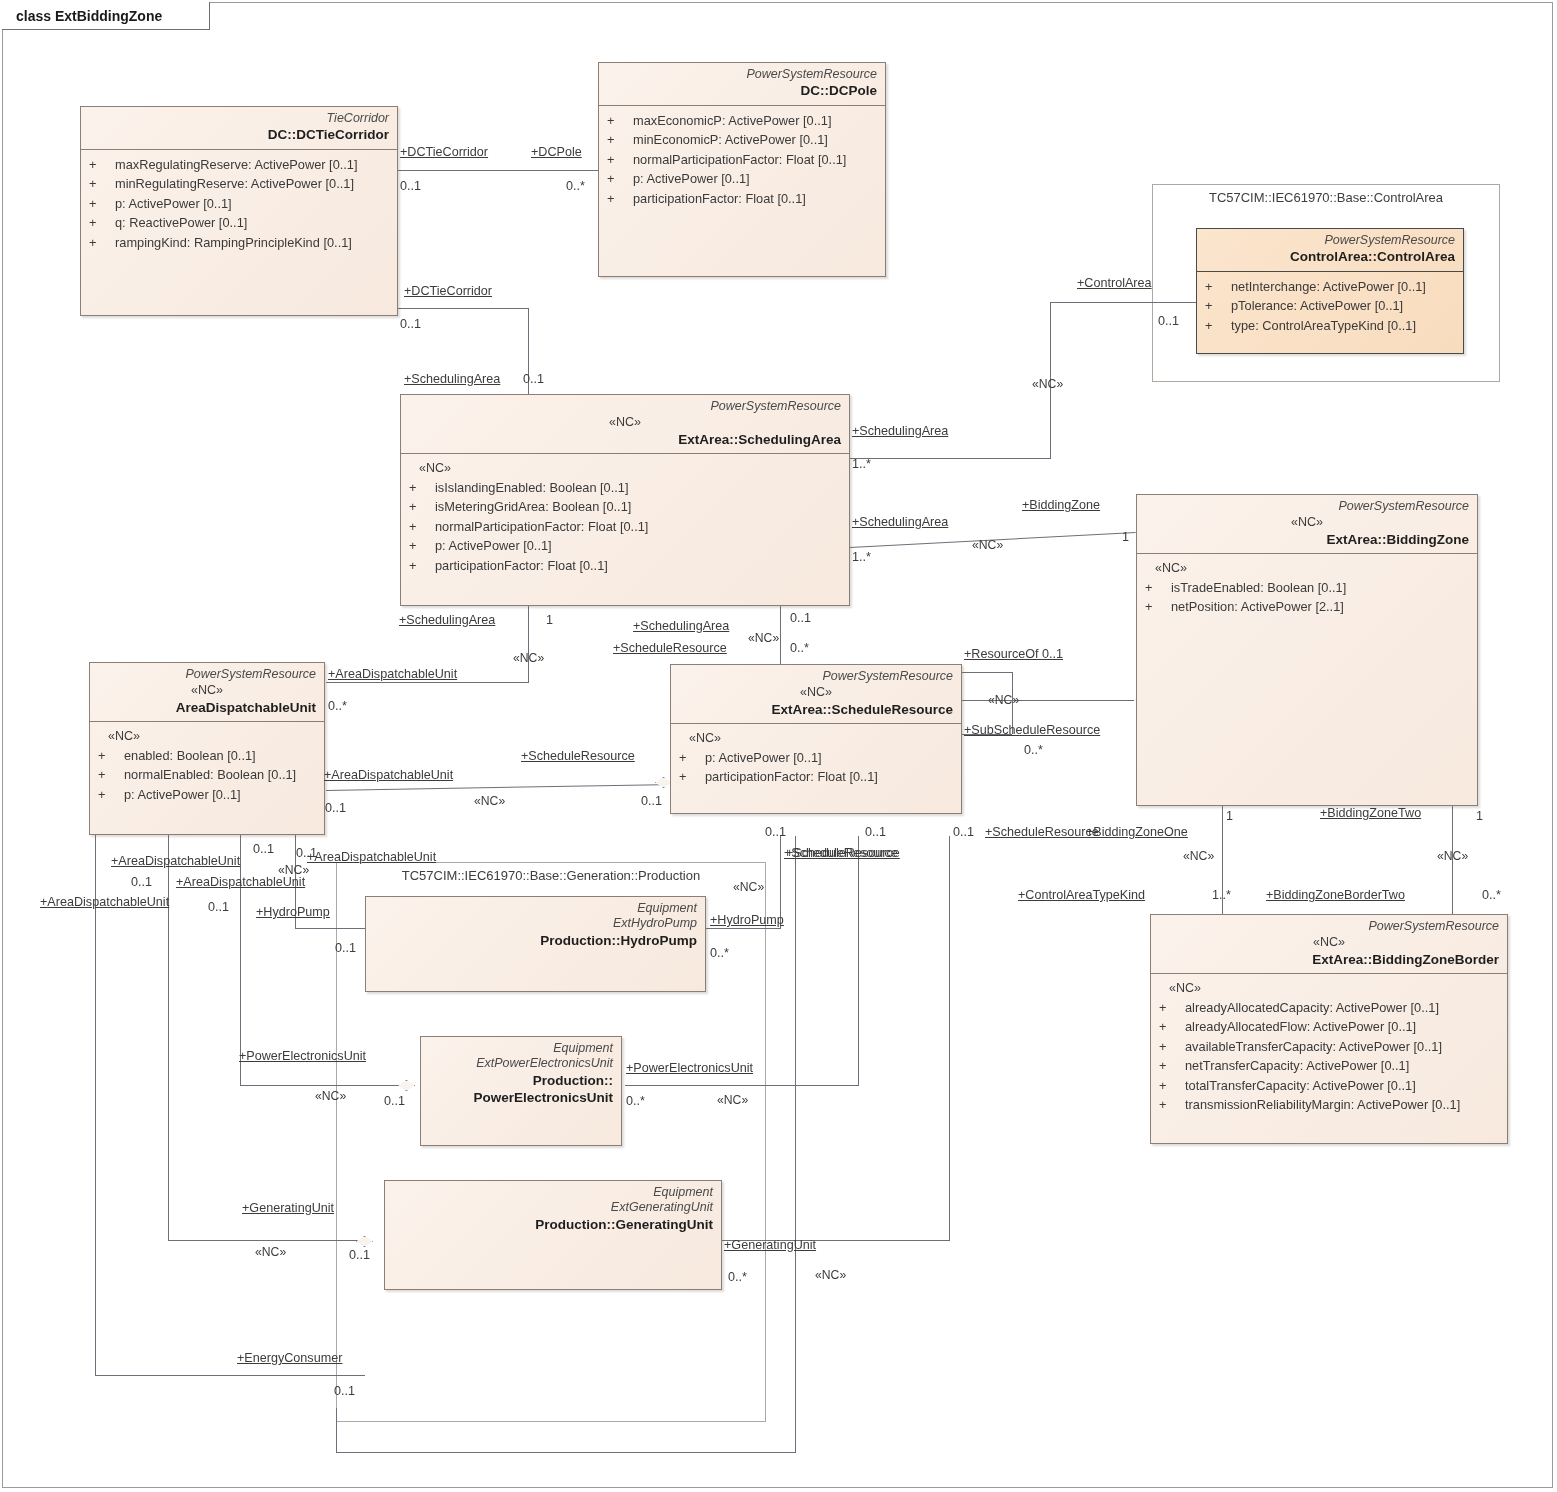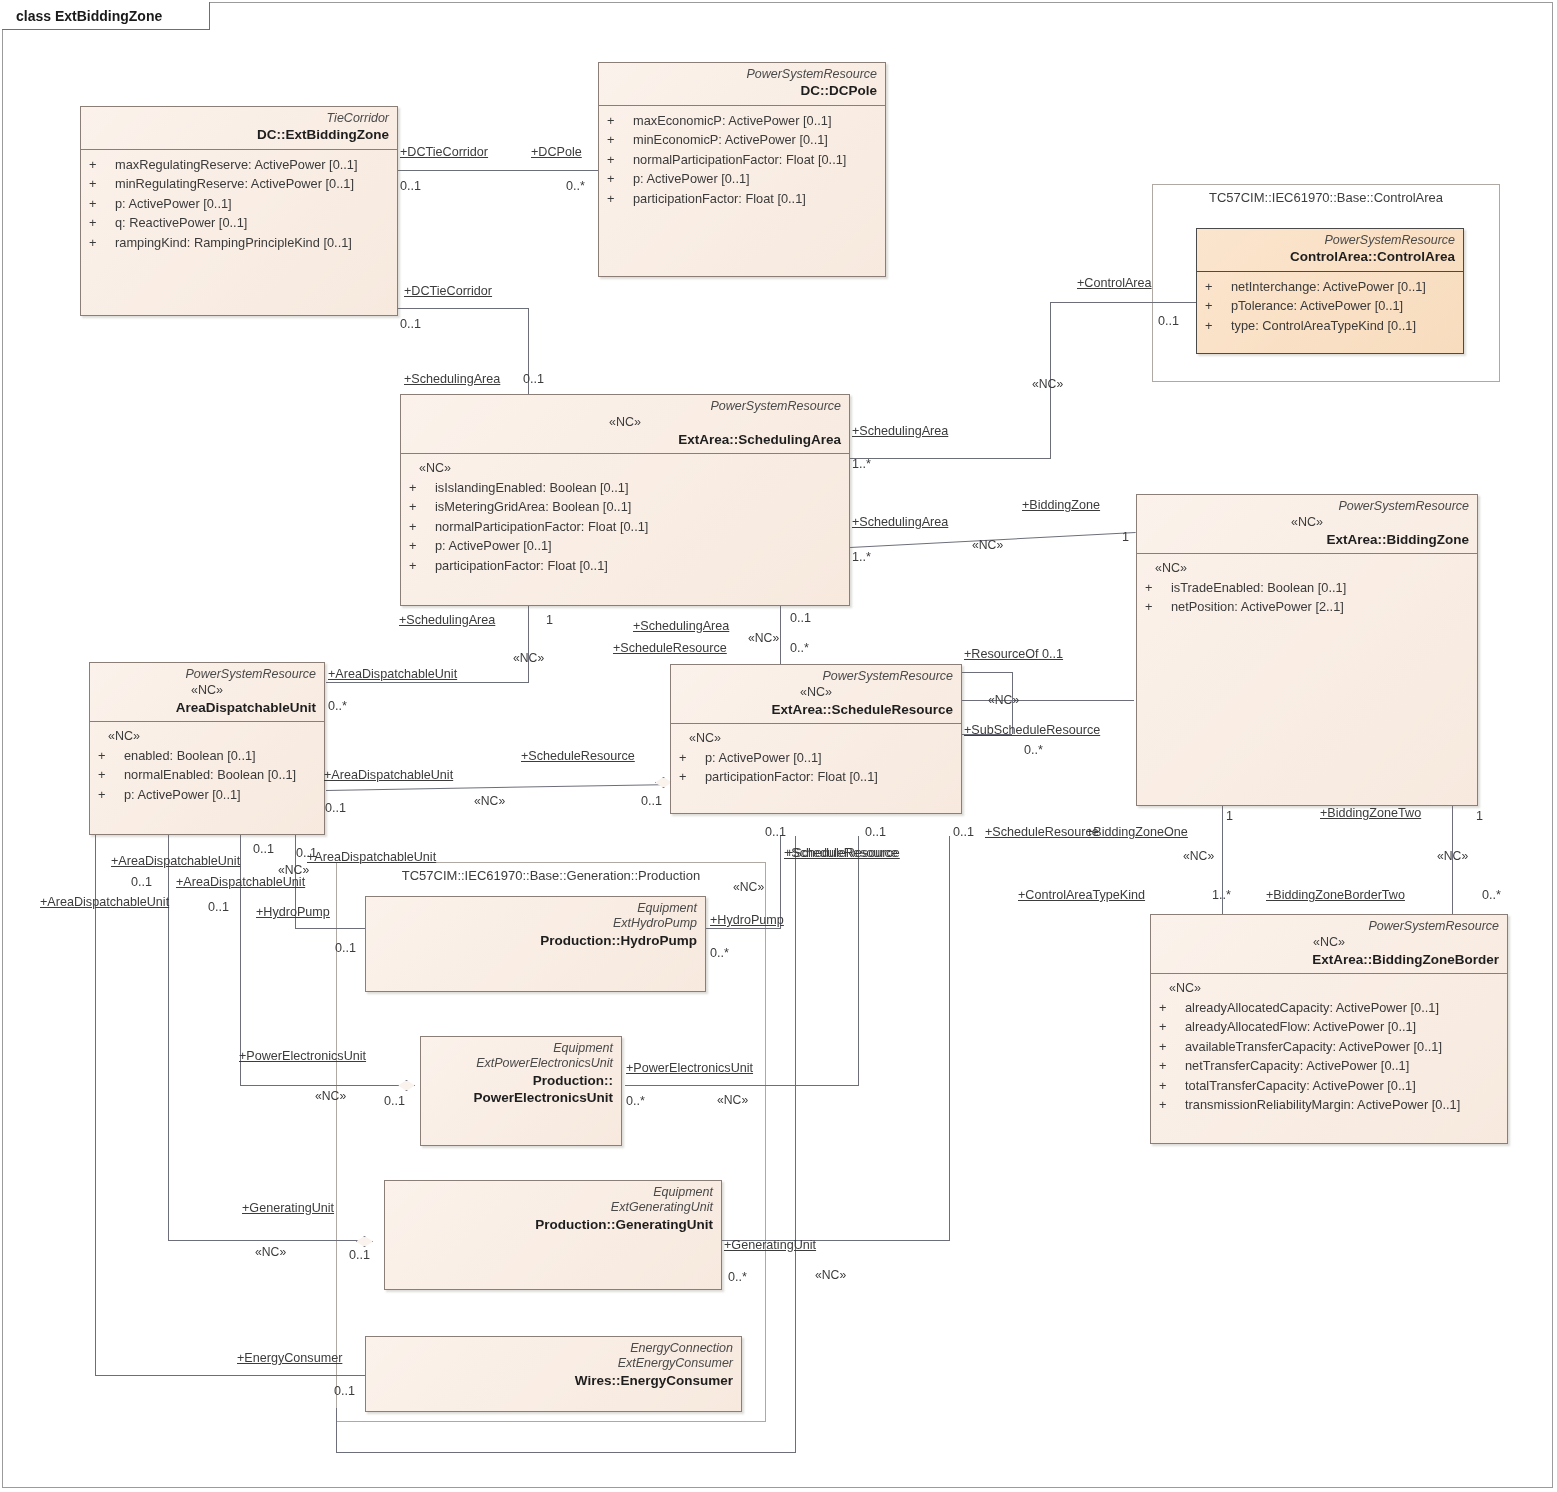--- a/index.html
+++ b/index.html
@@ -122,21 +122,21 @@
   <div class="dia" style="left:356px;top:1236px;"></div>
 
   <div class="ln lnv" style="left:1222px;top:806px;height:114px;"></div>
   <div class="ln lnv" style="left:1452px;top:806px;height:114px;"></div>
 
   <div class="ln lnh" style="left:962px;top:700px;width:172px;"></div>
 
   <div class="cls" style="left:80px;top:106px;width:318px;height:210px;">
     <div class="head">
       <div class="stereo">TieCorridor</div>
-      <div class="name">DC::ExtBiddingZone</div>
+      <div class="name">DC::DCTieCorridor</div>
     </div>
     <div class="sep"></div>
     <div class="attrs">
       <div class="attr">
           <span class="pl">+</span>
           <span>maxRegulatingReserve: ActivePower [0..1]</span>
         </div>
       <div class="attr">
           <span class="pl">+</span>
           <span>minRegulatingReserve: ActivePower [0..1]</span>
@@ -358,27 +358,20 @@
   </div>
 
   <div class="cls" style="left:384px;top:1180px;width:338px;height:110px;">
     <div class="head">
       <div class="stereo">Equipment</div>
       <div class="stereo">ExtGeneratingUnit</div>
       <div class="name">Production::GeneratingUnit</div>
     </div>
   </div>
 
-  <div class="cls" style="left:365px;top:1336px;width:377px;height:76px;">
-    <div class="head">
-      <div class="stereo">EnergyConnection</div>
-      <div class="stereo">ExtEnergyConsumer</div>
-      <div class="name">Wires::EnergyConsumer</div>
-    </div>
-  </div>
 
   <div class="lbl" style="left:400px;top:146px;">+DCTieCorridor</div>
   <div class="mult" style="left:400px;top:180px;">0..1</div>
   <div class="lbl" style="left:531px;top:146px;">+DCPole</div>
   <div class="mult" style="left:566px;top:180px;">0..*</div>
 
   <div class="lbl" style="left:404px;top:285px;">+DCTieCorridor</div>
   <div class="mult" style="left:400px;top:318px;">0..1</div>
 
   <div class="lbl" style="left:404px;top:373px;">+SchedulingArea</div>

